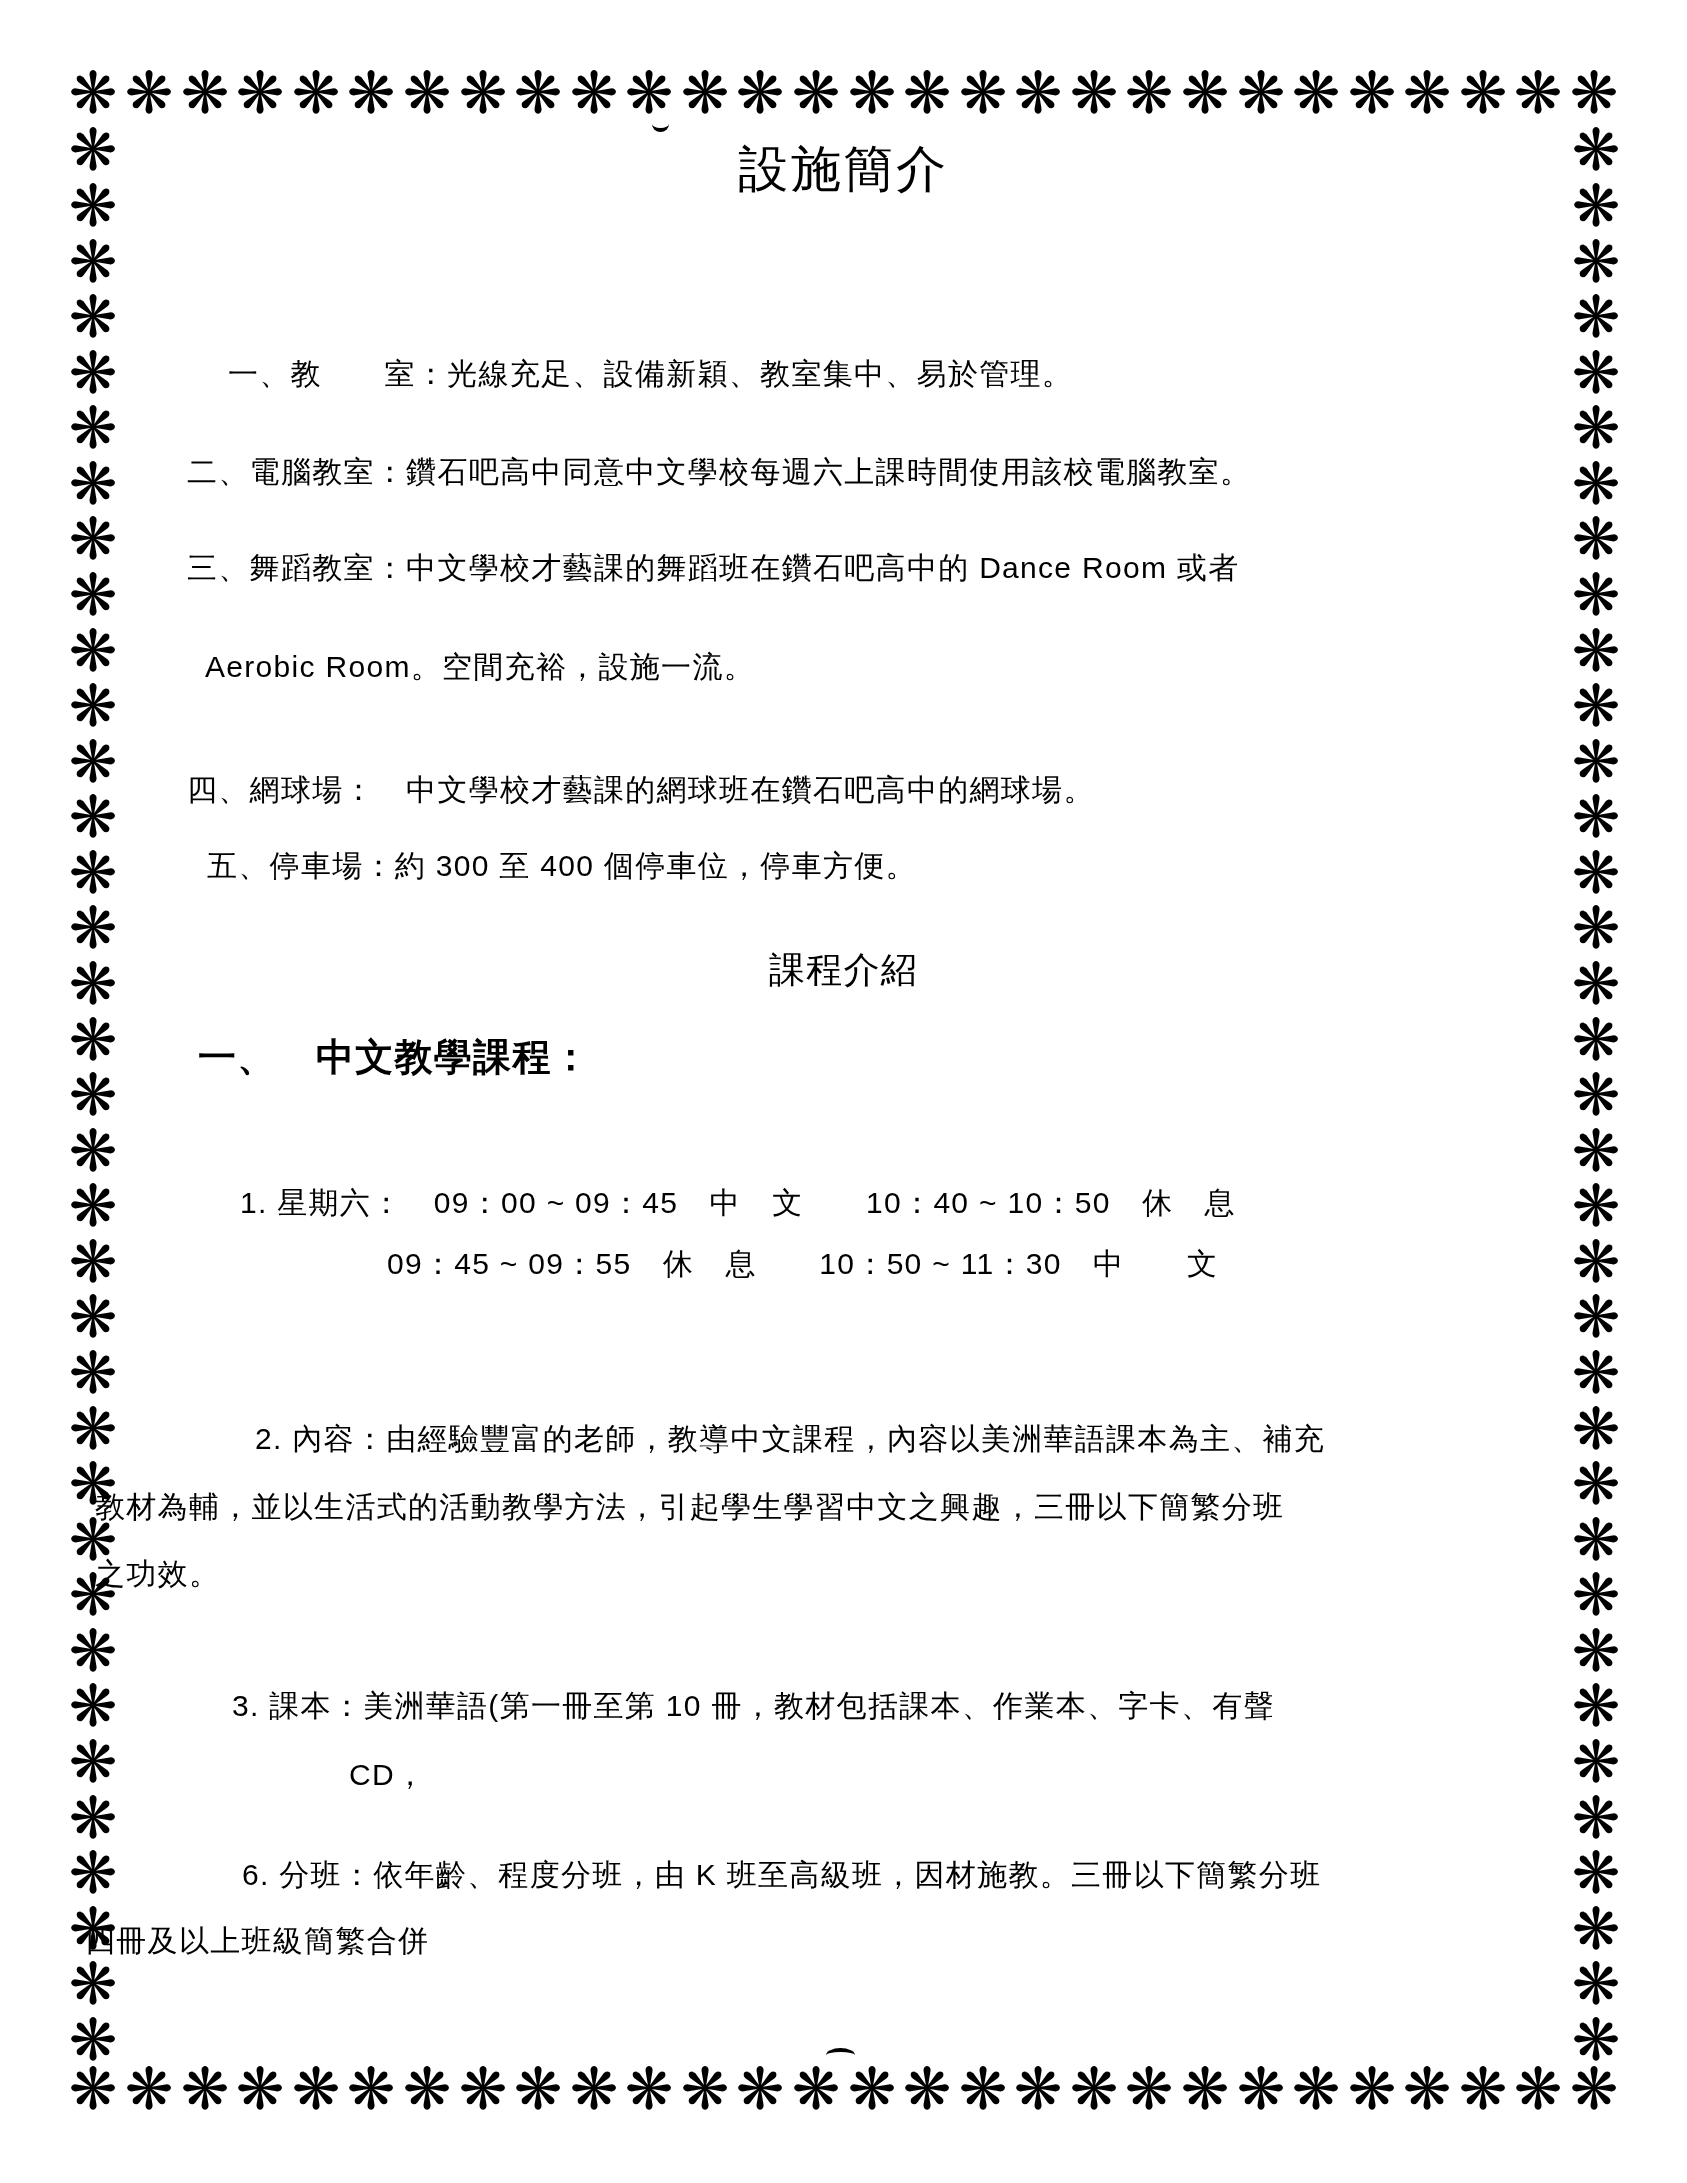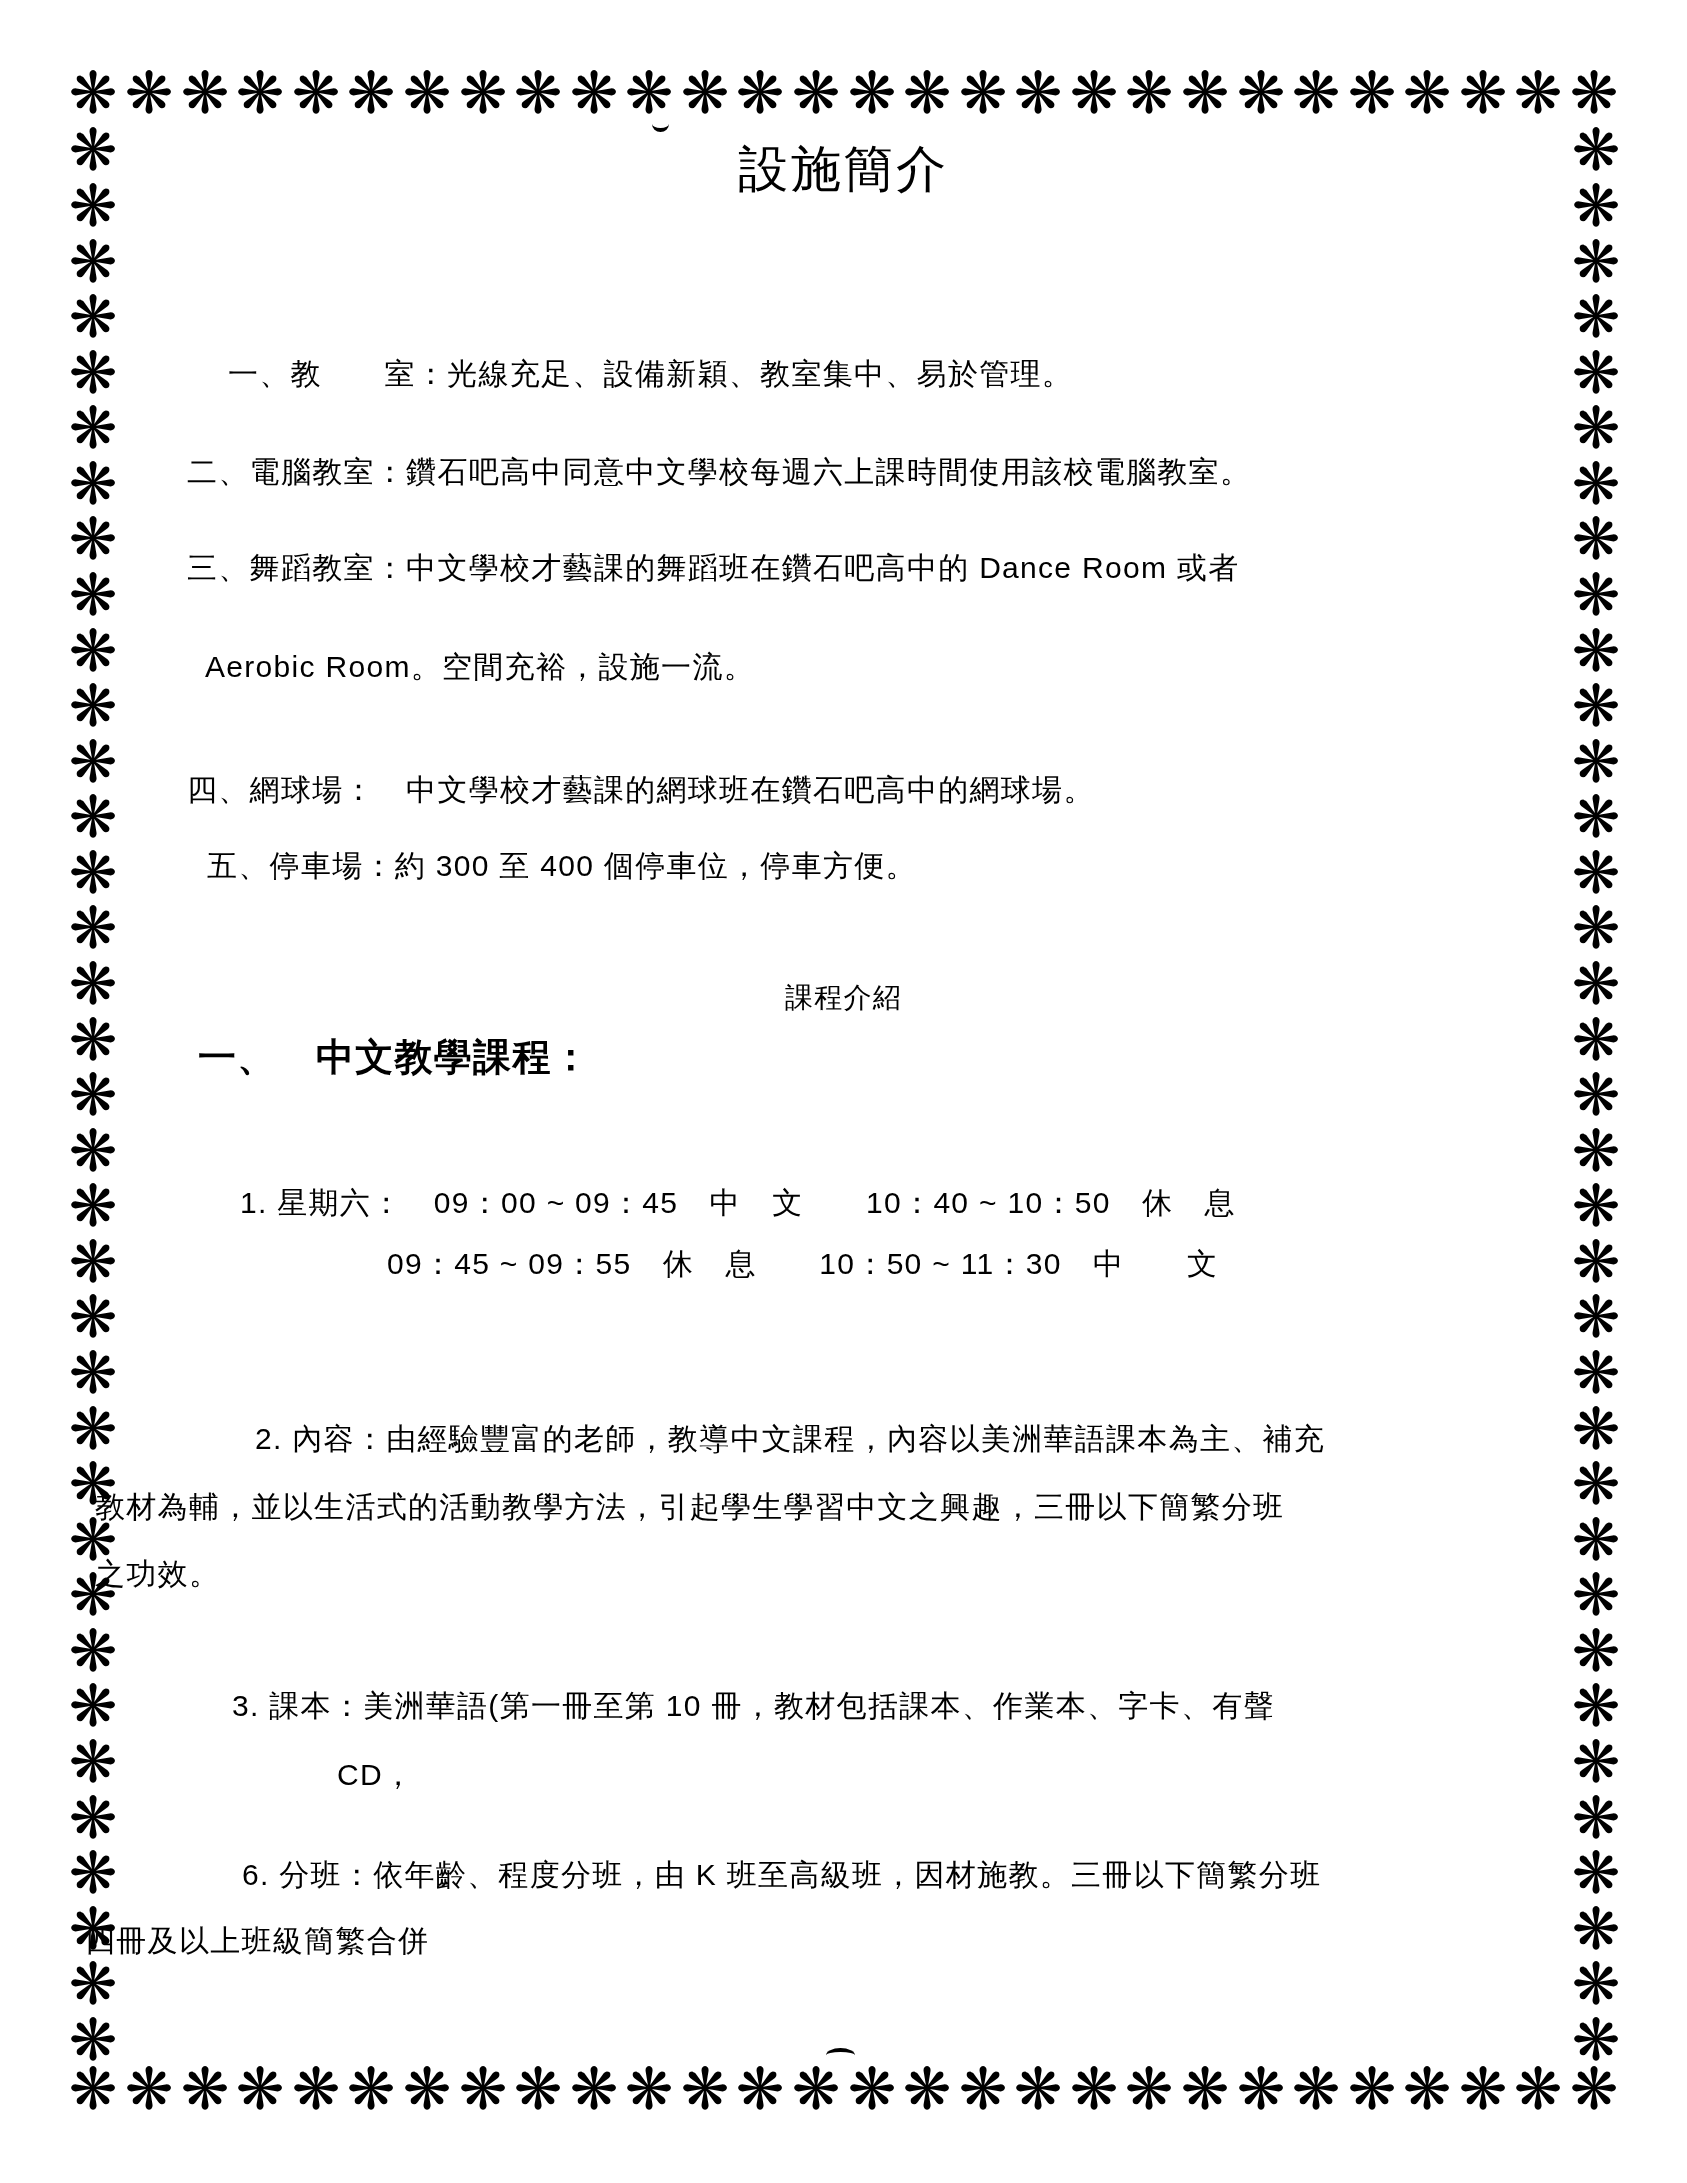--- a/index.html
+++ b/index.html
@@ -20,30 +20,30 @@
     color:#000;
   }
   .center{left:0;right:0;text-align:center;font-family:Liberation Mono, monospace;}
   .pos-title      {top:144px;font-size:50px;letter-spacing:2.6px;}
   .pos-fac1       {left:228px;top:357px;}
   .pos-fac2       {left:187px;top:455px;}
   .pos-fac3a      {left:187px;top:551px;}
   .pos-fac3b      {left:205px;top:650px;}
   .pos-fac4       {left:187px;top:749px;margin-top:24px;}
   .pos-fac5       {left:207px;top:849px;}
-  .pos-csec       {top:984px;font-size:28px;}
+  .pos-csec       {top:952px;font-size:36px;}
   .pos-chead      {left:198px;top:1036px;font-size:38px;font-weight:bold;}
   .pos-sched1     {left:240px;top:1186px;}
   .pos-sched2     {left:387px;top:1247px;}
   .pos-sched3     {left:387px;top:1308px;}
   .pos-p2a        {left:243px;top:1422px;margin-left:12px;}
   .pos-p2b        {left:95px;top:1490px;}
   .pos-p2c        {left:95px;top:1557px;}
   .pos-p3a        {left:232px;top:1689px;}
-  .pos-p3b        {left:337px;top:1758px;}
+  .pos-p3b        {left:349px;top:1758px;}
   .pos-p4a        {left:242px;top:1858px;}
   .pos-p4b        {left:85px;top:1924px;}
 
   .flower{
     position:absolute;
     width:56px;height:56px;
     line-height:56px;
     text-align:center;
     font-size:58px;
     color:#000;

